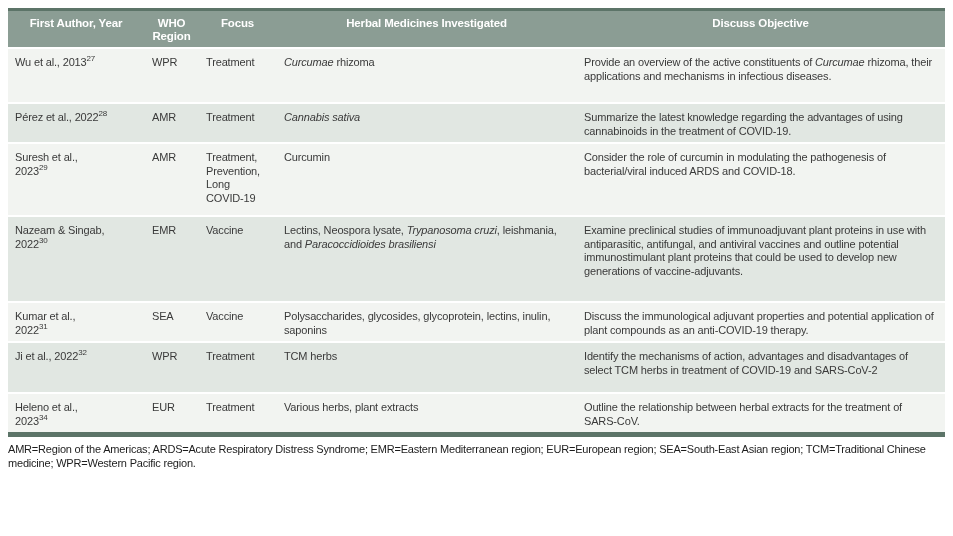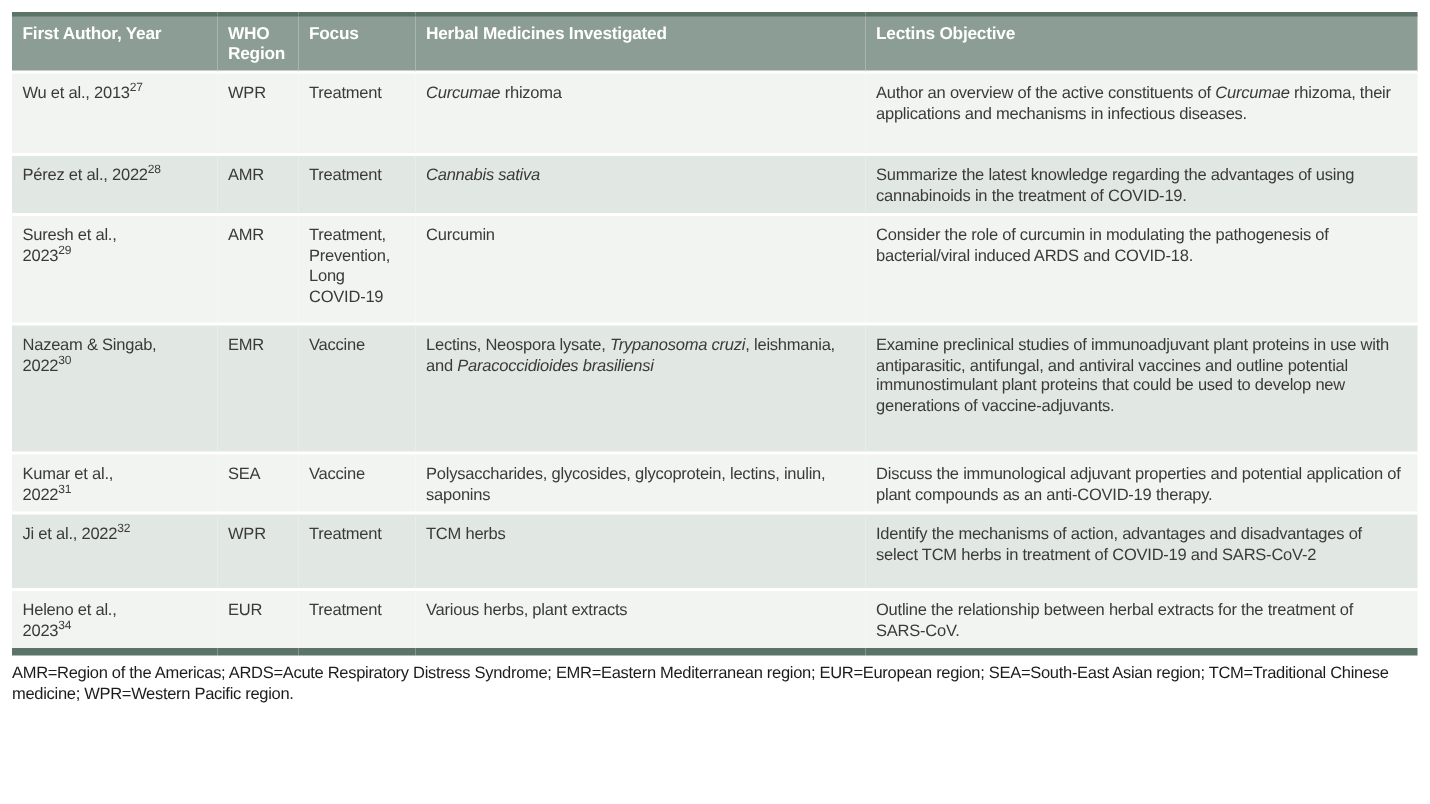--- a/index.html
+++ b/index.html
@@ -19,21 +19,21 @@
     font-size:11px;
     letter-spacing:-0.15px;
     color:#3a3a3a;
   }
   col.c1{width:137px} col.c2{width:54px} col.c3{width:78px}
   col.c4{width:300px} col.c5{width:368px}
   thead th{
     background:var(--header-bg,#8b9d94);
     color:#ffffff;
     font-weight:bold;
-    text-align:left;
+    text-align:center;
     vertical-align:top;
     padding:6px 8px 4px 7px;
     font-size:11.5px;
     border-bottom:2px solid #ffffff;
     height:37px;
     box-sizing:border-box;
     line-height:13px;
   }
   tbody td{
     vertical-align:top;
@@ -74,30 +74,30 @@
         <col class="c3">
         <col class="c4">
         <col class="c5">
     </colgroup>
     <thead>
       <tr>
           <th>First Author, Year</th>
           <th>WHO Region</th>
           <th>Focus</th>
           <th>Herbal Medicines Investigated</th>
-          <th>Lectins Objective</th>
+          <th>Discuss Objective</th>
         </tr>
     </thead>
     <tbody>
         <tr>
           <td><span>Wu et al., 2013</span><sup>27</sup></td>
           <td>WPR</td>
           <td>Treatment</td>
           <td><em>Curcumae</em><span> rhizoma</span></td>
-          <td><span>Author an overview of the active constituents of </span><em>Curcumae</em><span> rhizoma, their applications and mechanisms in infectious diseases.</span></td>
+          <td><span>Provide an overview of the active constituents of </span><em>Curcumae</em><span> rhizoma, their applications and mechanisms in infectious diseases.</span></td>
         </tr>
         <tr>
           <td><span>Pérez et al., 2022</span><sup>28</sup></td>
           <td>AMR</td>
           <td>Treatment</td>
           <td><em>Cannabis sativa</em></td>
           <td><span>Summarize the latest knowledge regarding the advantages of using cannabinoids in the treatment of COVID-19.</span></td>
         </tr>
         <tr>
           <td><span>Suresh et al.,</span><br><span>2023</span><sup>29</sup></td>

